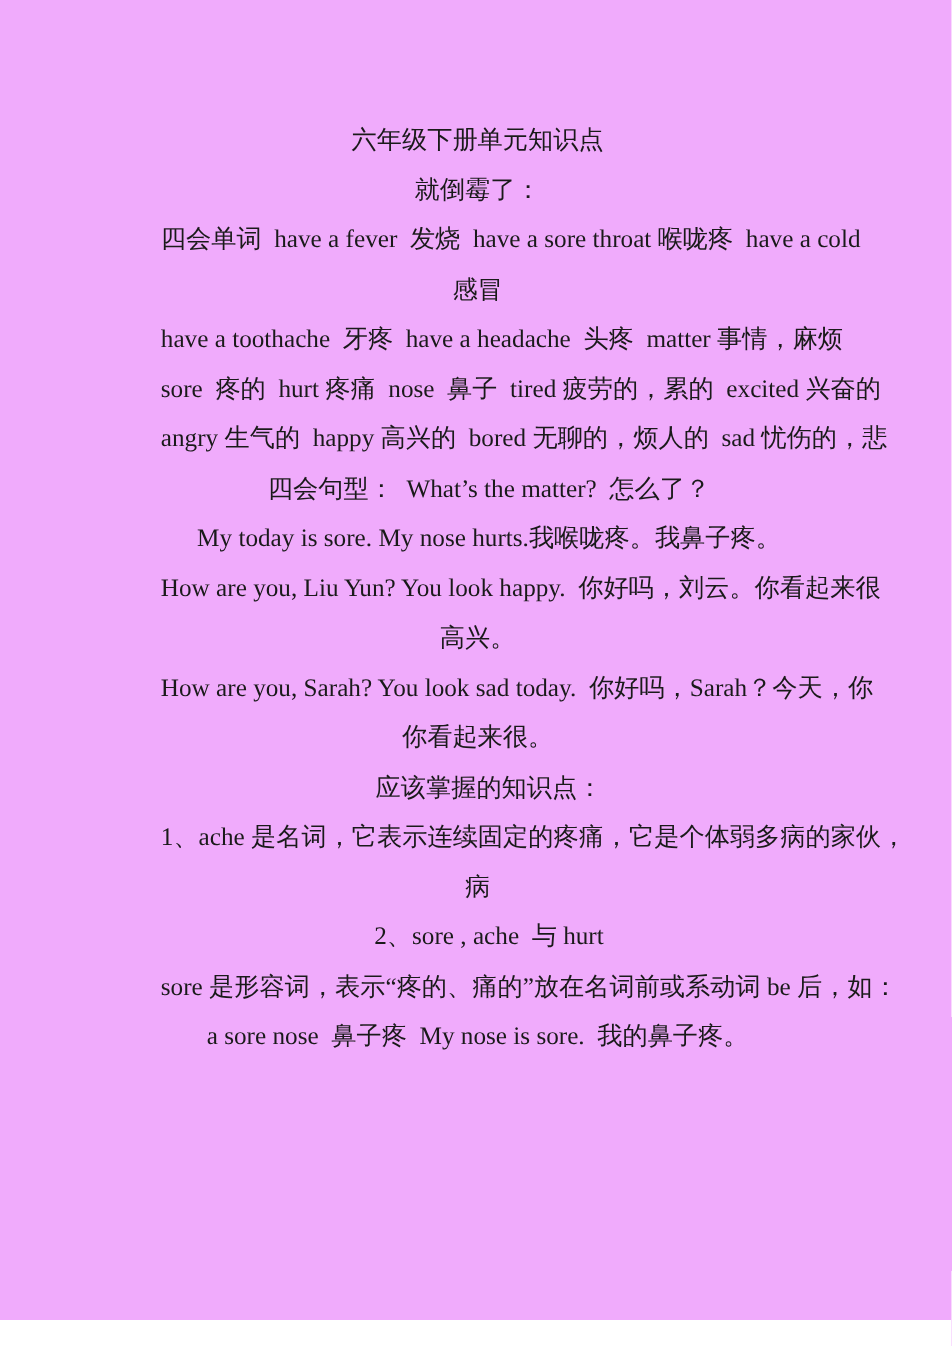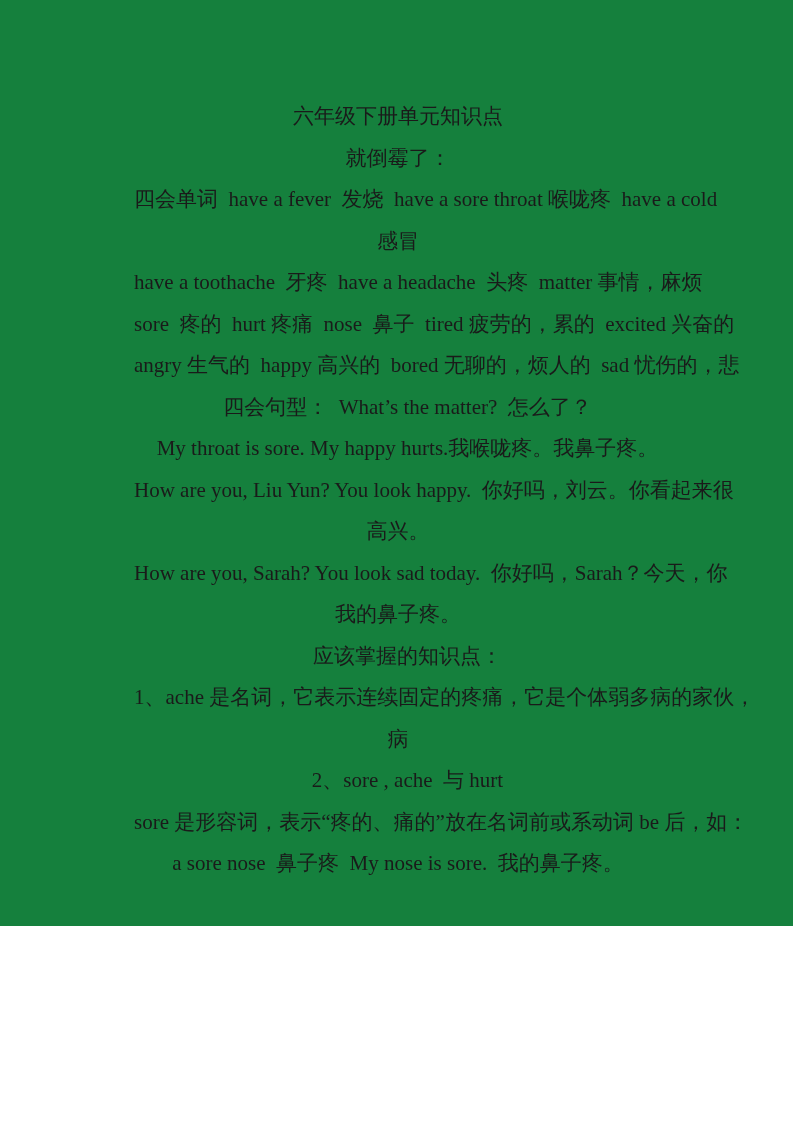--- a/index.html
+++ b/index.html
@@ -1,21 +1,21 @@
 <!DOCTYPE html>
 <html><head>
 <meta charset="utf-8">
 <style>
   * { margin: 0; padding: 0; box-sizing: border-box; }
   html, body { background: #ffffff; }
   .page {
     position: relative;
     width: 793px;
-    height: 926px;
-    background: #15803d;
+    height: 1100px;
+    background: #f0abfc;
     overflow: hidden;
     font-family: "Liberation Serif", "DejaVu Serif", serif;
     color: #1a1a1a;
   }
   .content {
     position: absolute;
     left: 115px;
     top: 96px;
     width: 566px;
   }
@@ -35,25 +35,25 @@
 <div class="page">
   <div class="content">
     <div class="line center">六年级下册单元知识点</div>
     <div class="line center">就倒霉了：</div>
     <div class="line ind">四会单词  have a fever  发烧  have a sore throat 喉咙疼  have a cold</div>
     <div class="line">感冒</div>
     <div class="line ind">have a toothache  牙疼  have a headache  头疼  matter 事情，麻烦</div>
     <div class="line ind">sore  疼的  hurt 疼痛  nose  鼻子  tired 疲劳的，累的  excited 兴奋的</div>
     <div class="line ind">angry 生气的  happy 高兴的  bored 无聊的，烦人的  sad 忧伤的，悲</div>
     <div class="line ind">四会句型：  What’s the matter?  怎么了？</div>
-    <div class="line ind">My throat is sore. My happy hurts.我喉咙疼。我鼻子疼。</div>
+    <div class="line ind">My today is sore. My nose hurts.我喉咙疼。我鼻子疼。</div>
     <div class="line ind">How are you, Liu Yun? You look happy.  你好吗，刘云。你看起来很</div>
     <div class="line">高兴。</div>
     <div class="line ind">How are you, Sarah? You look sad today.  你好吗，Sarah？今天，你</div>
-    <div class="line">我的鼻子疼。</div>
+    <div class="line">你看起来很。</div>
     <div class="line ind">应该掌握的知识点：</div>
     <div class="line ind">1、ache 是名词，它表示连续固定的疼痛，它是个体弱多病的家伙，</div>
     <div class="line">病</div>
     <div class="line ind">2、sore , ache  与 hurt</div>
     <div class="line ind">sore 是形容词，表示“疼的、痛的”放在名词前或系动词 be 后，如：</div>
     <div class="line">a sore nose  鼻子疼  My nose is sore.  我的鼻子疼。</div>
   </div>
 </div>
 
 </body></html>

